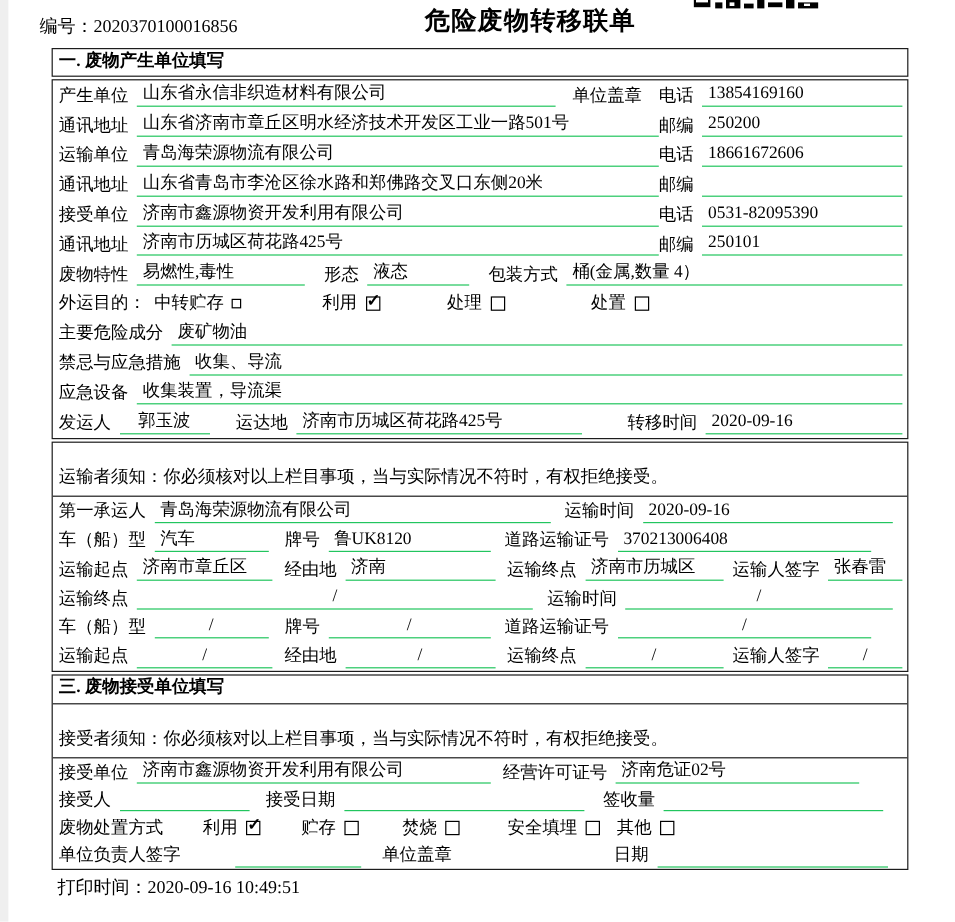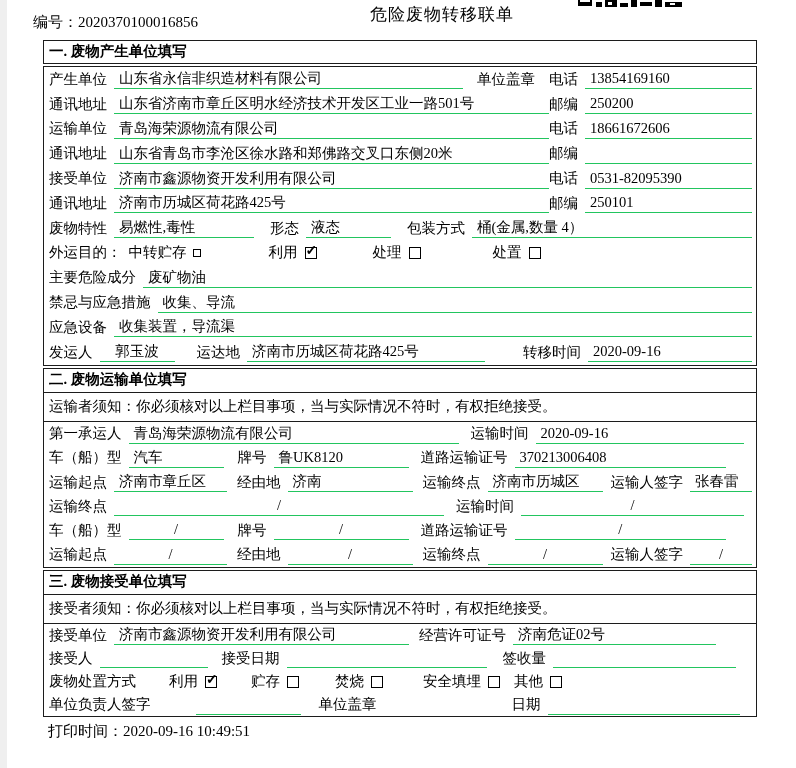--- a/index.html
+++ b/index.html
@@ -8,26 +8,26 @@
     width:796px; height:768px; position:relative; overflow:hidden;
     background:#ffffff; color:#000;
     font-family:"Liberation Serif","DejaVu Serif",serif;
     font-size:14.5px;
   }
   .edge-strip { position:absolute; left:0; top:0; width:7px; height:768px; background:#efefef; }
   .qr-frag { position:absolute; left:578px; top:0; width:104px; height:9px; }
   .hdr { position:relative; height:40px; }
   .serial { position:absolute; left:33px; top:13px; font-size:15px; white-space:nowrap;text-align:right; }
   .doc-title { position:absolute; left:442px; top:3px; transform:translateX(-50%);
-    font-size:17px; font-weight:normal; white-space:nowrap; letter-spacing:1px; }
+    font-size:21px; font-weight:bold; white-space:nowrap; letter-spacing:1px; }
   .content { position:absolute; left:43px; top:40px; width:714px; }
   .box { border:1.5px solid #1c1c1c; background:#fff; }
   .sec-title { height:24px; line-height:21px; font-weight:bold; padding-left:5px; font-size:14.5px; }
   .mt2 { margin-top:2px; }
-  .notice { height:29px; line-height:27px; padding-left:5px; border-bottom:1.5px solid #1c1c1c; }
+  .notice { height:29px; line-height:27px; padding-left:5px; border-bottom:1.5px solid #1c1c1c;margin-top:16px; }
   .tline { border-bottom:1.5px solid #1c1c1c; }
   .row { display:flex; align-items:center; height:24.8px; padding:0 4px 0 5px; }
   .sec2 .row { height:24.2px; }
   .sec3 .row { height:23.2px; }
   .lbl { white-space:nowrap; padding-right:7px; flex:none; }
   .val { border-bottom:1px solid #22c55e; padding:0 5px; white-space:nowrap; overflow:hidden;
          height:20px; line-height:19px; flex:none; }
   .fill { flex:1 1 auto; }
   .ctr { text-align:center; }
   .lgroup { flex:0 0 500px; display:flex; align-items:center; }
@@ -186,21 +186,20 @@
       <span class="lbl">发运人</span>
       <span class="val ctr" style="width:75px">郭玉波</span>
       <span class="lbl" style="margin-left:22px">运达地</span>
       <span class="val" style="width:238px">济南市历城区荷花路425号</span>
       <span class="lbl" style="margin-left:38px">转移时间</span>
       <span class="val fill">2020-09-16</span>
     </div>
   </div>
 
   <div class="box mt2 sec2">
-    <div class="sec-title tline">二. 废物运输单位填写</div>
     <div class="notice">运输者须知：你必须核对以上栏目事项，当与实际情况不符时，有权拒绝接受。</div>
 
     <div class="row">
       <span class="lbl">第一承运人</span>
       <span class="val" style="width:330px">青岛海荣源物流有限公司</span>
       <span class="lbl" style="margin-left:12px">运输时间</span>
       <span class="val fill" style="margin-right:8px">2020-09-16</span>
     </div>
 
     <div class="row">

